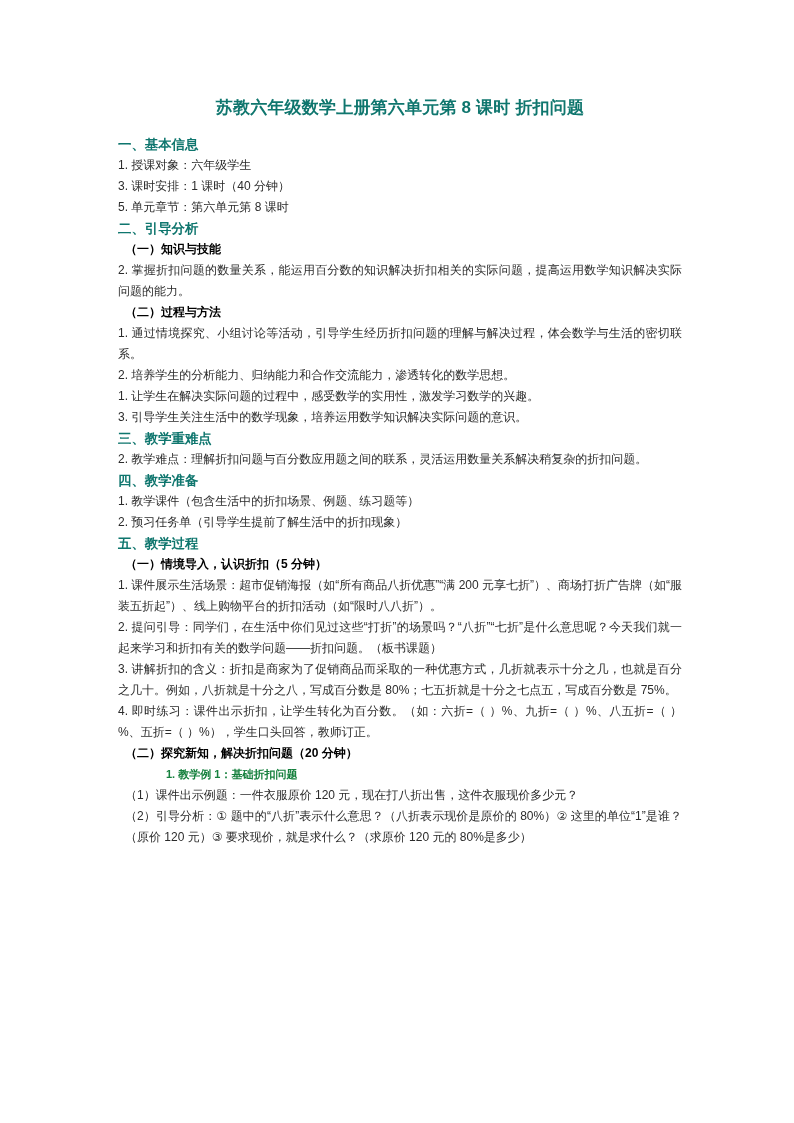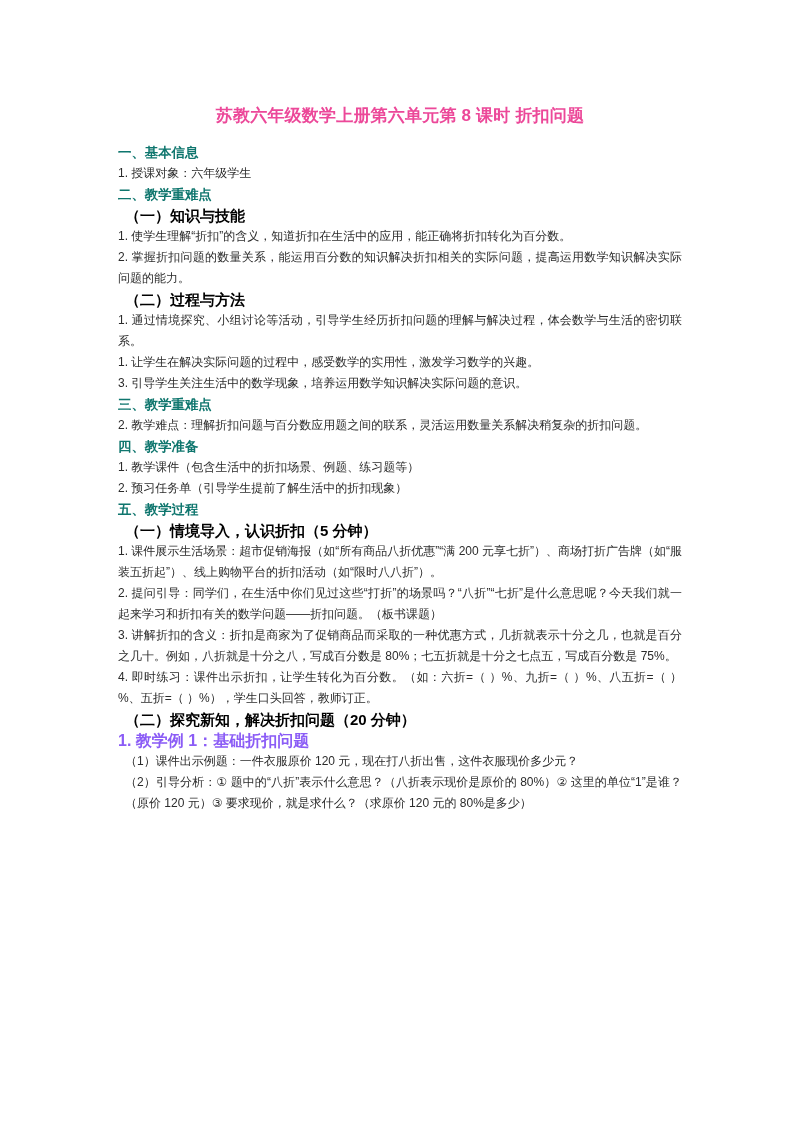--- a/index.html
+++ b/index.html
@@ -21,49 +21,50 @@
     box-sizing: border-box;
     padding: 96px 112px 0 118px;
     background: #ffffff;
     overflow: hidden;
   }
   .doc-title {
     font-size: 17px;
     font-weight: bold;
     text-align: center;
     letter-spacing: 0.2px;
-    margin: 8px 0 14px 0;
+    margin: 0 0 14px 0;
     line-height: 24px;
-    color: #ec4899;
+    color: #0f766e;
   }
   .body-block {
     font-size: 13.4px;
     line-height: 21px;
     color: #2b2b2b;
     text-align: justify;
     text-justify: inter-ideograph;
   }
   .h-sec {
     font-weight: bold;
     color: #0f766e;
     font-size: 13.4px;
     line-height: 21px;
   }
   .h-sub {
     font-weight: bold;
     color: #000000;
-    font-size: 15px;
+    font-size: 12px;
     line-height: 21px;
     padding-left: 7px;
   }
   .h-item {
     font-weight: bold;
-    color: #8b5cf6;
-    font-size: 16px;
+    color: #15803d;
+    font-size: 11px;
     line-height: 21px;
+    margin-left: 48px;
   }
   .para {
     font-size: 12px;
     line-height: 21px;
     color: #2b2b2b;
     text-align: justify;
     text-justify: inter-ideograph;
   }
   .para-indent {
     padding-left: 7px;
@@ -73,29 +74,31 @@
 <body>
 
 <div class="page">
 
   <h1 class="doc-title">苏教六年级数学上册第六单元第 8 课时 折扣问题</h1>
 
   <div class="body-block">
 
     <div class="h-sec">一、基本信息</div>
     <div class="para">1. 授课对象：六年级学生</div>
+    <div class="para">3. 课时安排：1 课时（40 分钟）</div>
+    <div class="para">5. 单元章节：第六单元第 8 课时</div>
 
-    <div class="h-sec">二、教学重难点</div>
+    <div class="h-sec">二、引导分析</div>
 
     <div class="h-sub">（一）知识与技能</div>
-    <div class="para">1. 使学生理解“折扣”的含义，知道折扣在生活中的应用，能正确将折扣转化为百分数。</div>
     <div class="para">2. 掌握折扣问题的数量关系，能运用百分数的知识解决折扣相关的实际问题，提高运用数学知识解决实际问题的能力。</div>
 
     <div class="h-sub">（二）过程与方法</div>
     <div class="para">1. 通过情境探究、小组讨论等活动，引导学生经历折扣问题的理解与解决过程，体会数学与生活的密切联系。</div>
+    <div class="para">2. 培养学生的分析能力、归纳能力和合作交流能力，渗透转化的数学思想。</div>
 
     <div class="para">1. 让学生在解决实际问题的过程中，感受数学的实用性，激发学习数学的兴趣。</div>
     <div class="para">3. 引导学生关注生活中的数学现象，培养运用数学知识解决实际问题的意识。</div>
 
     <div class="h-sec">三、教学重难点</div>
     <div class="para">2. 教学难点：理解折扣问题与百分数应用题之间的联系，灵活运用数量关系解决稍复杂的折扣问题。</div>
 
     <div class="h-sec">四、教学准备</div>
     <div class="para">1. 教学课件（包含生活中的折扣场景、例题、练习题等）</div>
     <div class="para">2. 预习任务单（引导学生提前了解生活中的折扣现象）</div>

